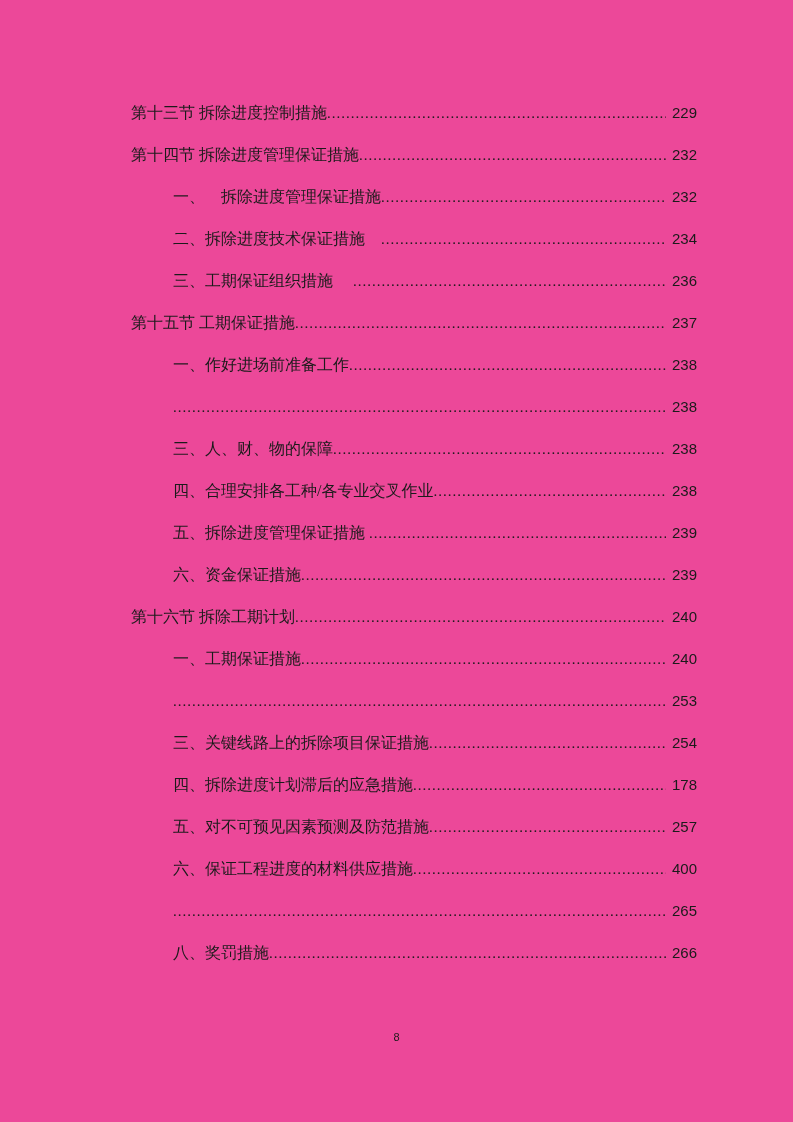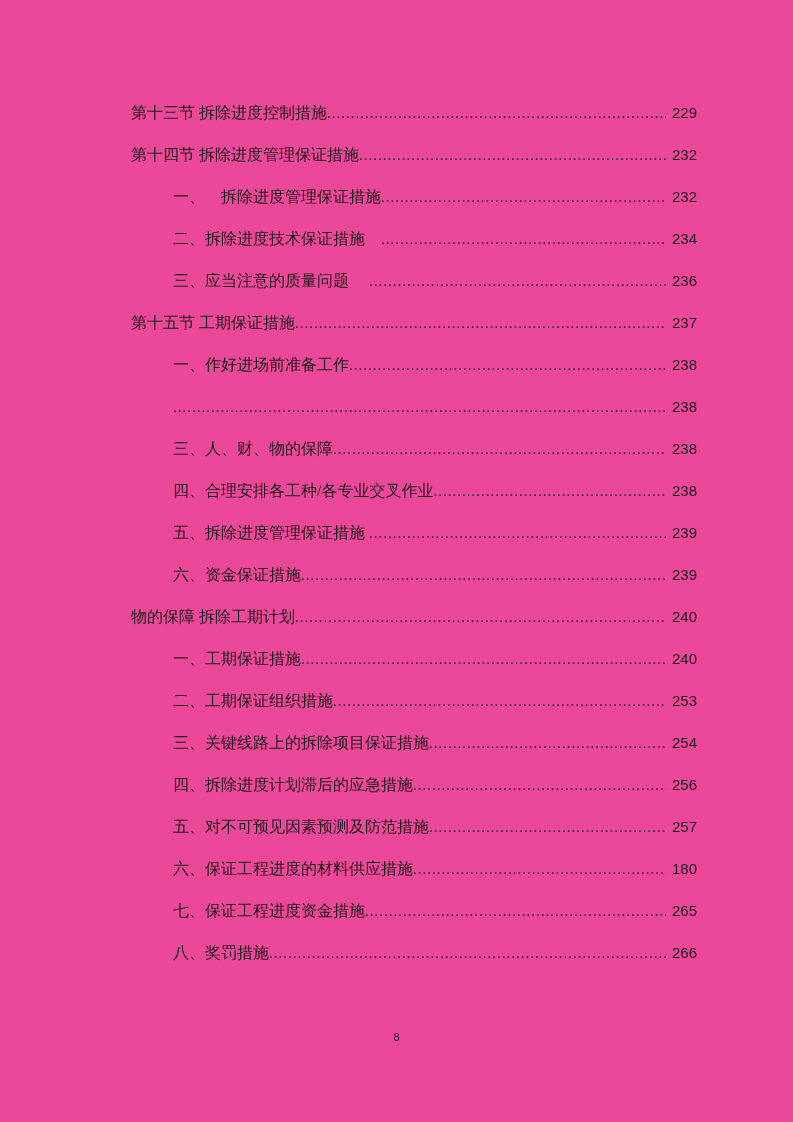--- a/index.html
+++ b/index.html
@@ -90,21 +90,21 @@
     <span class="toc-page">232</span>
   </div>
 
   <div class="toc-row level-2">
     <span class="toc-label">二、拆除进度技术保证措施　</span>
     <span class="toc-dots"></span>
     <span class="toc-page">234</span>
   </div>
 
   <div class="toc-row level-2">
-    <span class="toc-label">三、应当注意的质量问题　 </span>
+    <span class="toc-label">三、工期保证组织措施　 </span>
     <span class="toc-dots"></span>
     <span class="toc-page">236</span>
   </div>
 
   <div class="toc-row level-1">
     <span class="toc-label">第十五节 工期保证措施</span>
     <span class="toc-dots"></span>
     <span class="toc-page">237</span>
   </div>
 
@@ -137,63 +137,61 @@
     <span class="toc-page">239</span>
   </div>
 
   <div class="toc-row level-2">
     <span class="toc-label">六、资金保证措施</span>
     <span class="toc-dots"></span>
     <span class="toc-page">239</span>
   </div>
 
   <div class="toc-row level-1">
-    <span class="toc-label">物的保障 拆除工期计划</span>
+    <span class="toc-label">第十六节 拆除工期计划</span>
     <span class="toc-dots"></span>
     <span class="toc-page">240</span>
   </div>
 
   <div class="toc-row level-2">
     <span class="toc-label">一、工期保证措施</span>
     <span class="toc-dots"></span>
     <span class="toc-page">240</span>
   </div>
 
   <div class="toc-row level-2">
-    <span class="toc-label">二、工期保证组织措施</span>
     <span class="toc-dots"></span>
     <span class="toc-page">253</span>
   </div>
 
   <div class="toc-row level-2">
     <span class="toc-label">三、关键线路上的拆除项目保证措施</span>
     <span class="toc-dots"></span>
     <span class="toc-page">254</span>
   </div>
 
   <div class="toc-row level-2">
     <span class="toc-label">四、拆除进度计划滞后的应急措施</span>
     <span class="toc-dots"></span>
-    <span class="toc-page">256</span>
+    <span class="toc-page">178</span>
   </div>
 
   <div class="toc-row level-2">
     <span class="toc-label">五、对不可预见因素预测及防范措施</span>
     <span class="toc-dots"></span>
     <span class="toc-page">257</span>
   </div>
 
   <div class="toc-row level-2">
     <span class="toc-label">六、保证工程进度的材料供应措施</span>
     <span class="toc-dots"></span>
-    <span class="toc-page">180</span>
-  </div>
-
-  <div class="toc-row level-2">
-    <span class="toc-label">七、保证工程进度资金措施</span>
+    <span class="toc-page">400</span>
+  </div>
+
+  <div class="toc-row level-2">
     <span class="toc-dots"></span>
     <span class="toc-page">265</span>
   </div>
 
   <div class="toc-row level-2">
     <span class="toc-label">八、奖罚措施</span>
     <span class="toc-dots"></span>
     <span class="toc-page">266</span>
   </div>
 

